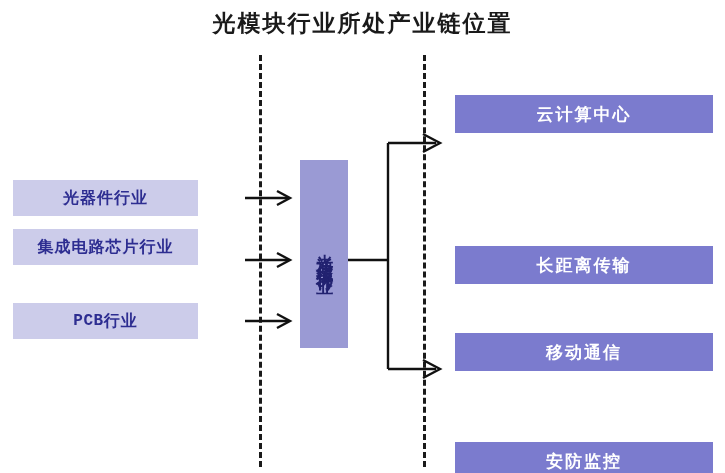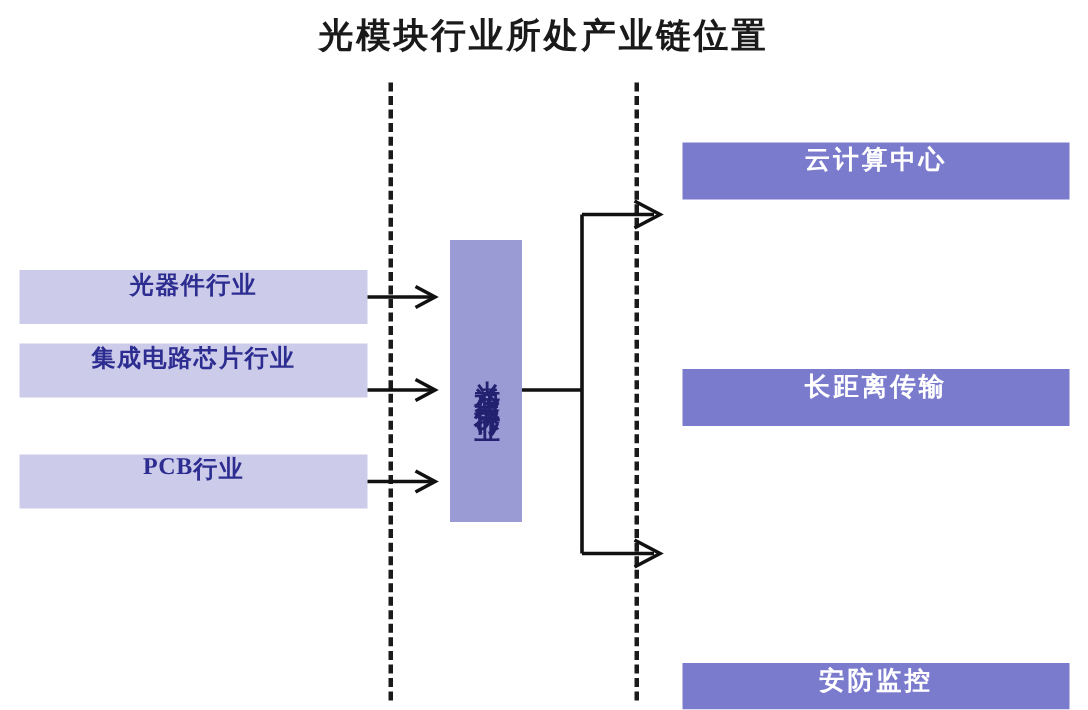--- a/index.html
+++ b/index.html
@@ -30,42 +30,43 @@
     font-weight: 700;
     letter-spacing: 2px;
     color: #1a1a1a;
     white-space: nowrap;
   }
 
   
   .node {
     position: absolute;
     display: flex;
+    align-items: center;
     justify-content: center;
     box-sizing: border-box;
     text-align: center;
   }
 
   
   .node-upstream {
     background: #ccccea;
     color: #2d2d91;
     font-family: "Liberation Serif", "DejaVu Serif", serif;
     font-size: 16px;
     font-weight: 700;
     letter-spacing: 1px;
     left: 13px;
-    width: 232px;
+    width: 185px;
     height: 36px;
   }
   .node-upstream.u1 { top: 180px; }
   .node-upstream.u2 { top: 229px; }
   .node-upstream.u3 { top: 303px; }
   .node-upstream .latin {
-    font-family: Liberation Serif, serif;
+    font-family: Liberation Mono, monospace;
     font-weight: 700;
     letter-spacing: 0.5px;
   }
 
   
   .node-mid {
     background: #9a9ad4;
     color: #222270;
     left: 300px;
     top: 160px;
@@ -155,20 +156,23 @@
 
   <div class="node node-downstream d1">
     <span>云计算中心</span>
   </div>
 
 
   <div class="node node-downstream d3">
     <span>长距离传输</span>
   </div>
 
+  <div class="node node-downstream d4">
+    <span>移动通信</span>
+  </div>
 
   <div class="node node-downstream d5">
     <span>安防监控</span>
   </div>
 
   <div class="divider left"></div>
   <div class="divider right"></div>
 
   <svg id="connectors" viewBox="0 0 725 473">
 

